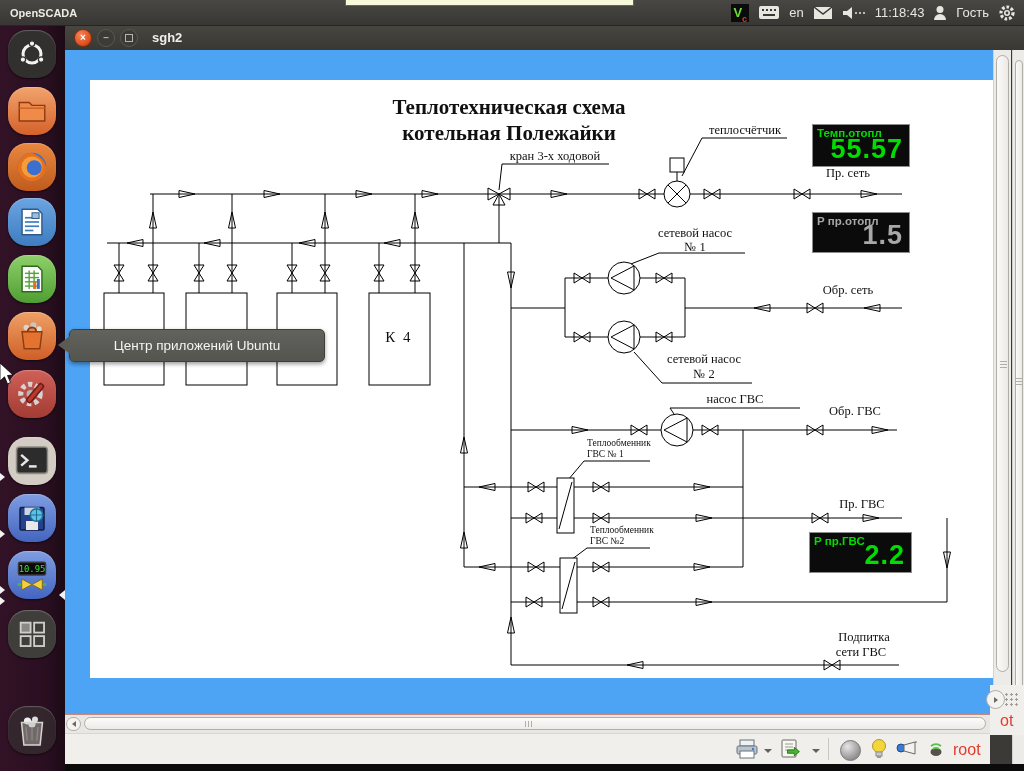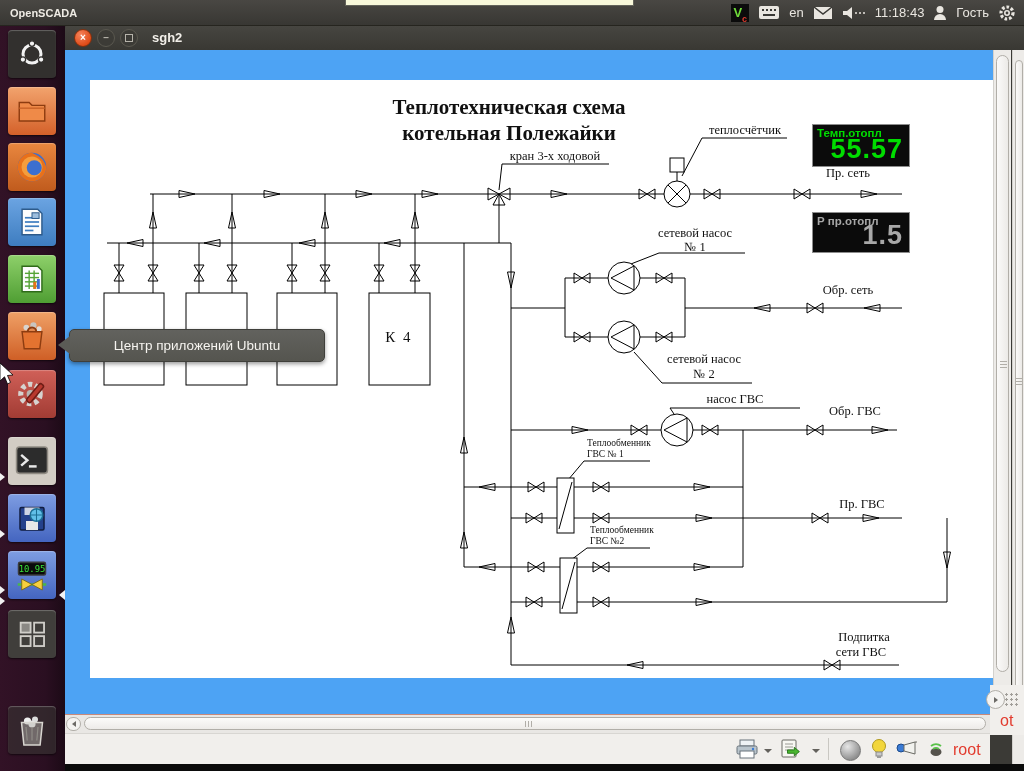--- a/index.html
+++ b/index.html
@@ -15,21 +15,21 @@
   .vncbox{width:18px;height:18px;background:#0b0b0b;display:flex;align-items:flex-start;
           justify-content:center;font-weight:bold;line-height:18px;}
   .vncbox .v{color:#6fdc3a;font-size:13px;}
   .vncbox .c{color:#e03a2e;font-size:9px;margin-top:6px;}
   #yellowstrip{position:absolute;left:345px;top:0;width:287px;height:5px;background:#f8f8da;
                border:1px solid #63635a;border-top:none;z-index:40;}
 
   
   #launcher{position:absolute;left:0;top:25px;width:65px;height:746px;
             background:linear-gradient(90deg,#321226 0%,#2a0f21 70%,#1c0a16 100%);z-index:20;}
-  .licon{position:absolute;left:8px;width:48px;height:48px;border-radius:4px;
+  .licon{position:absolute;left:8px;width:48px;height:48px;border-radius:19px;
          box-shadow:inset 0 1px 1px rgba(255,255,255,.25),0 1px 2px rgba(0,0,0,.6);
          display:flex;align-items:center;justify-content:center;}
   .ind-l{position:absolute;left:0;width:0;height:0;border-top:4px solid transparent;
          border-bottom:4px solid transparent;border-left:5px solid #f2f2f2;}
   .ind-r{position:absolute;left:59px;width:0;height:0;border-top:5px solid transparent;
          border-bottom:5px solid transparent;border-right:6px solid #f2f2f2;}
 
   
   #win{position:absolute;left:65px;top:25px;width:959px;height:739px;background:#3b3a36;z-index:10;}
   #titlebar{position:absolute;left:0;top:0;width:100%;height:25px;
@@ -453,20 +453,24 @@
       </svg>
 
       <div class="display" style="left:722px;top:44px;width:98px;height:43px;">
         <div class="dlabel" style="color: rgb(0, 221, 0);">Темп.отопл</div>
         <div class="dvalue" style="color: rgb(0, 221, 0);">55.57</div>
       </div>
       <div class="display" style="left:722px;top:132px;width:98px;height:41px;">
         <div class="dlabel" style="color: rgb(168, 168, 168);">Р пр.отопл</div>
         <div class="dvalue" style="color: rgb(168, 168, 168);">1.5</div>
       </div>
+      <div class="display" style="left:719px;top:452px;width:103px;height:41px;">
+        <div class="dlabel" style="color: rgb(0, 221, 0);">Р пр.ГВС</div>
+        <div class="dvalue" style="color: rgb(0, 221, 0);">2.2</div>
+      </div>
     </div>
   </div>
 
   <div class="vscroll" style="left:928px;top:25px;width:17px;height:664px;">
     <div class="vthumb" style="top:5px;height:615px;">
         <div class="vgrip"></div>
       </div>
   </div>
   <div class="vscroll" style="left:947px;top:25px;width:12px;height:714px;">
     <div class="vthumb" style="top:10px;height:640px;">

